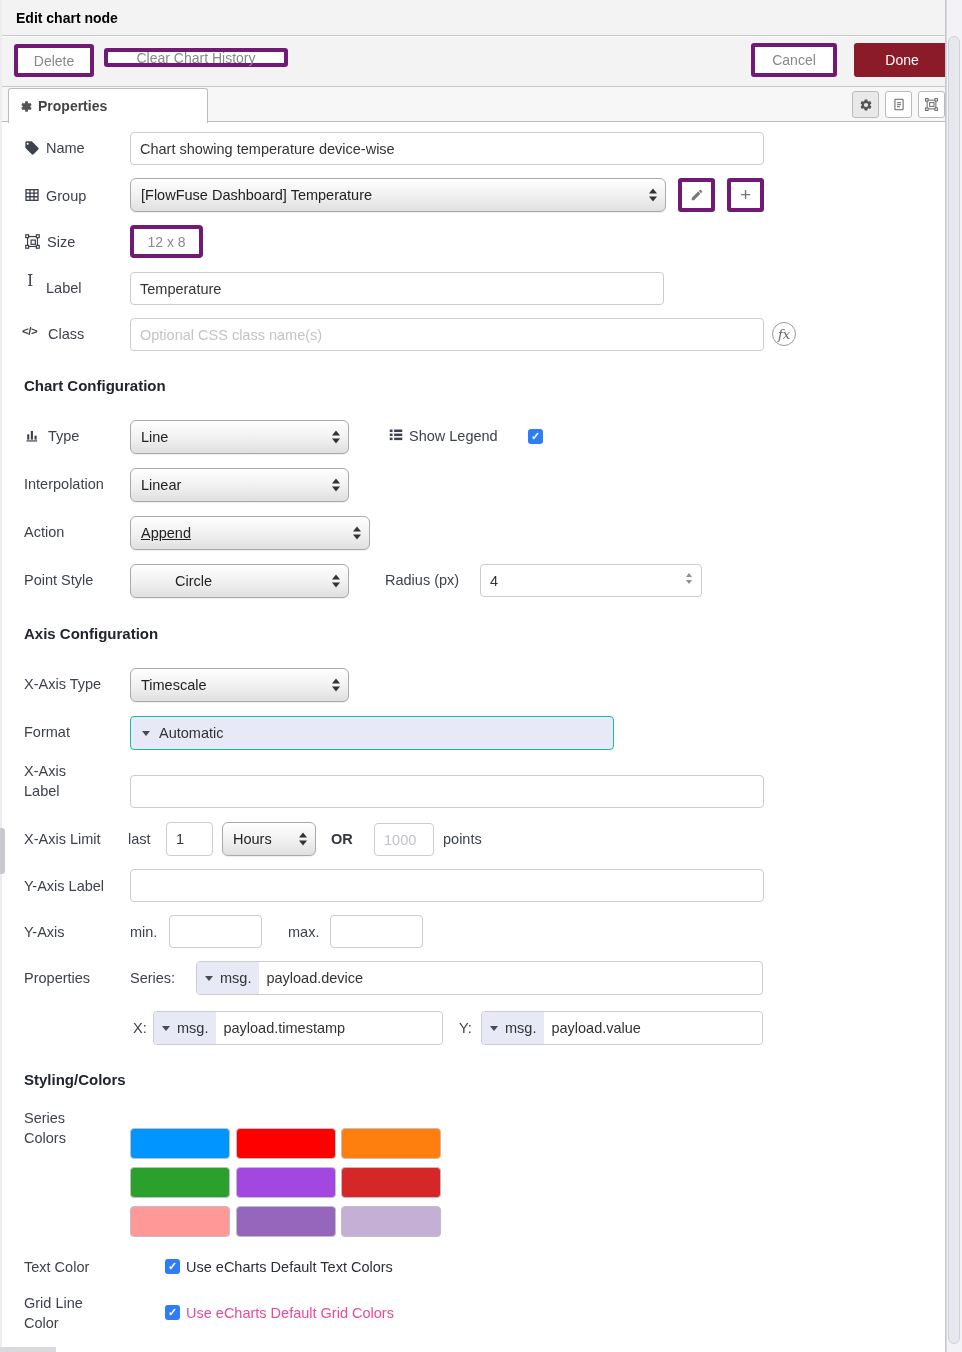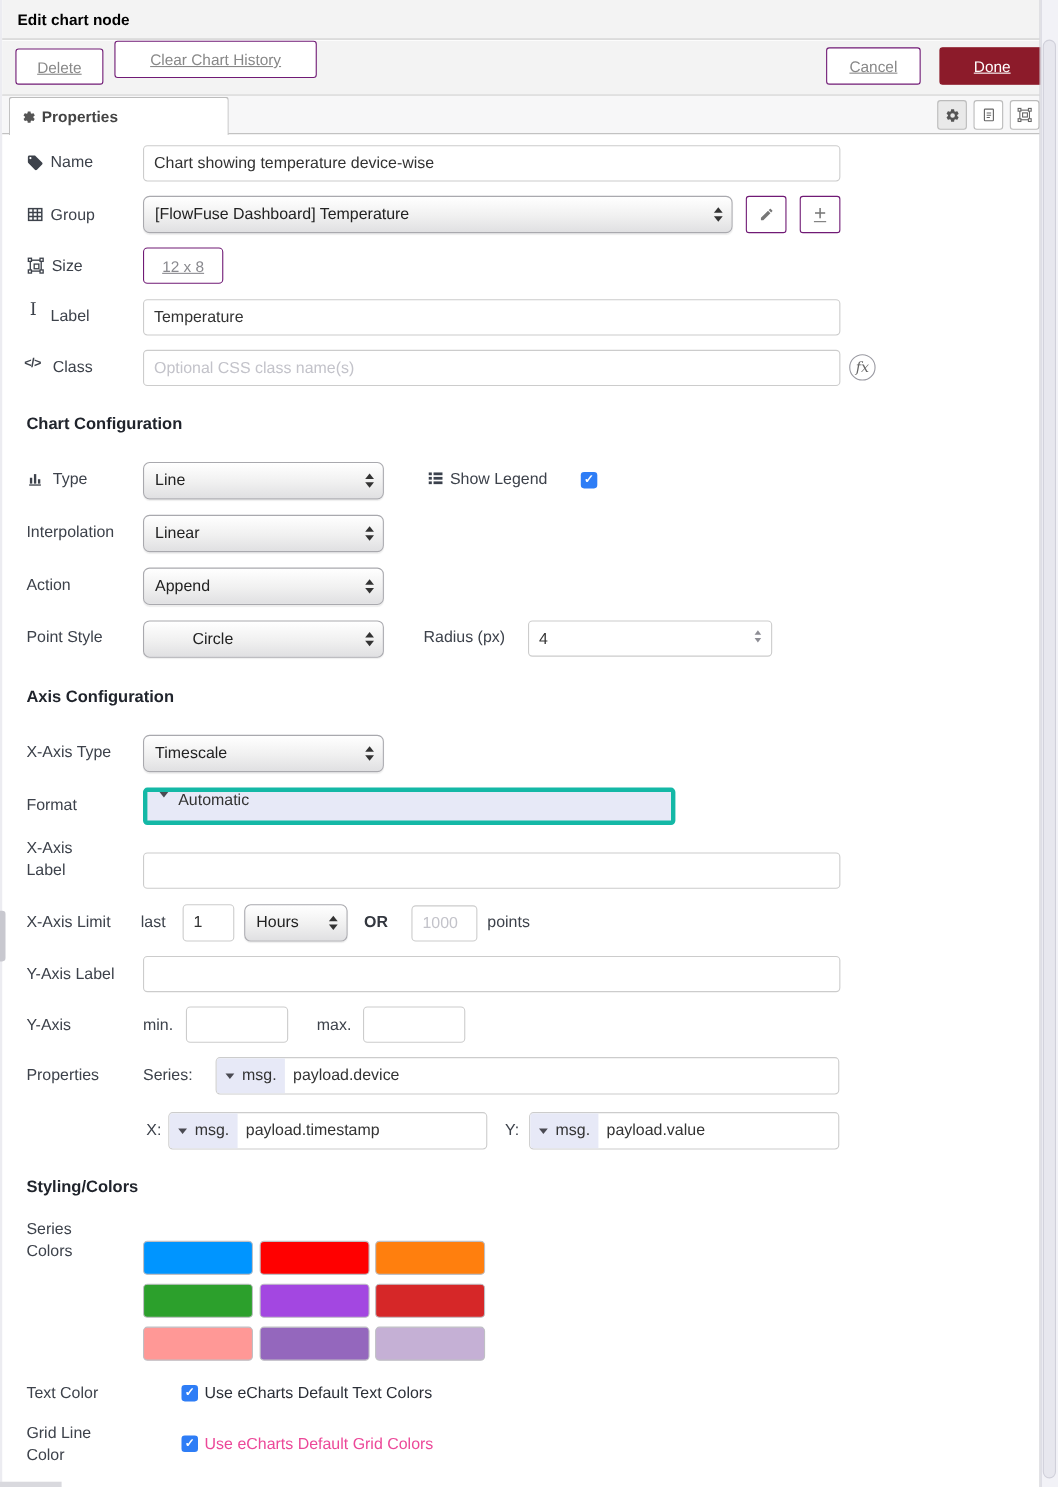--- a/index.html
+++ b/index.html
@@ -6,41 +6,41 @@
   * { margin:0; padding:0; box-sizing:border-box; }
   html,body { background:#fff; }
   body { font-family:"Liberation Sans", sans-serif; }
   .stage { position:relative; width:962px; height:1352px; background:#fff; overflow:hidden; }
   .abs { position:absolute; }
 
   
   .tray-header { position:absolute; left:2px; top:0; width:943px; height:36px; background:#f3f3f3; border-bottom:1px solid #c9c9c9; display:flex; align-items:center; padding-left:14px; }
   .tray-title { font-size:14px; font-weight:bold; color:#000000; }
   .tray-toolbar { position:absolute; left:2px; top:37px; width:943px; height:50px; background:#f3f3f3; border-bottom:1px solid #c9c9c9; }
-  .btn { position:absolute; display:flex; align-items:center; justify-content:center; border:1px solid #701a75; border-radius:3px; background:#fff; color:#888; font-size:14px; cursor:pointer; font-family:inherit;text-decoration:underline; }
+  .btn { position:absolute; display:flex; align-items:center; justify-content:center; border:4px solid #701a75; border-radius:3px; background:#fff; color:#888; font-size:14px; cursor:pointer; font-family:inherit; }
   .btn-done { background:#8c1b2a; border-color:#8c1b2a; color:#fff; }
 
   
   .tabrow { position:absolute; left:2px; top:87px; width:943px; height:35px; background:#f7f7f8; border-bottom:1px solid #bcbcbc; }
   .tab-active { position:absolute; left:8px; top:88px; width:200px; height:35px; background:#fff; border:1px solid #bcbcbc; border-bottom:none; border-radius:3px 3px 0 0; display:flex; align-items:center; gap:5px; padding-left:11px; z-index:3; }
   .tab-label { font-size:14px; font-weight:bold; color:#444; }
   .mini-btn { position:absolute; width:27px; height:27px; border:1px solid #bbb; border-radius:3px; background:#fff; display:flex; align-items:center; justify-content:center; z-index:3; cursor:pointer; }
   .mini-btn.active { background:#e9e9e9; }
 
   
   .lbl { position:absolute; font-size:14.5px; color:#3d424b; line-height:20px; white-space:nowrap; }
   .heading { position:absolute; font-size:15px; font-weight:bold; color:#20242c; }
   .input { position:absolute; border:1px solid #ccc; border-radius:4px; background:#fff; font-family:inherit; font-size:14.5px; color:#333; padding:0 9px; outline:none; }
   .input::placeholder { color:#c3c3ca; }
   .sel { position:absolute; display:flex; align-items:center; border:1px solid #a9a9ae; border-radius:6px; background:linear-gradient(180deg,#ffffff 0%,#f0f0f0 55%,#e0e0e2 100%); box-shadow:0 1px 1px rgba(0,0,0,.07); font-size:14.5px; color:#222; padding:0 26px 0 10px; cursor:pointer; }
   .sel-arrows { position:absolute; right:8px; top:50%; transform:translateY(-50%); display:flex; flex-direction:column; align-items:center; gap:3px; }
   .tri-up { width:0; height:0; border-left:4px solid transparent; border-right:4px solid transparent; border-bottom:5px solid #333; }
   .tri-down { width:0; height:0; border-left:4px solid transparent; border-right:4px solid transparent; border-top:5px solid #333; }
   .caret-down { width:0; height:0; border-left:4.5px solid transparent; border-right:4.5px solid transparent; border-top:5px solid #4a4a52; }
-  .format-btn { position:absolute; display:flex; align-items:flex-start; gap:9px; background:#e7e9f7; border:4px solid #14b8a6; border-radius:4px; font-size:14.5px; color:#333; padding:0 11px; cursor:pointer; }
+  .format-btn { position:absolute; display:flex; align-items:center; gap:9px; background:#e7e9f7; border:1px solid #14b8a6; border-radius:4px; font-size:14.5px; color:#333; padding:0 11px; cursor:pointer; }
   .typed { position:absolute; display:flex; align-items:stretch; border:1px solid #ccc; border-radius:4px; background:#fff; overflow:hidden; }
   .typed-prefix { display:flex; align-items:center; gap:7px; background:#e7e9f7; padding:0 8px; font-size:14.5px; color:#333; cursor:pointer; }
   .typed-value { display:flex; align-items:center; padding:0 7px; font-size:14.5px; color:#333; }
   .checkbox { position:absolute; width:15px; height:15px; background:#2e7df6; border-radius:3px; display:flex; align-items:center; justify-content:center; cursor:pointer; }
   .checkbox::after { content:"✓"; color:#fff; font-size:11px; font-weight:bold; line-height:1; }
   .swatch { position:absolute; width:100px; height:31px; border:1px solid #bfbfc4; border-radius:4px; cursor:pointer; }
   .stepper { position:absolute; display:flex; flex-direction:column; align-items:center; gap:3px; }
   .stp-up { width:0; height:0; border-left:3.5px solid transparent; border-right:3.5px solid transparent; border-bottom:4.5px solid #8d8d94; }
   .stp-down { width:0; height:0; border-left:3.5px solid transparent; border-right:3.5px solid transparent; border-top:4.5px solid #8d8d94; }
   .fx-badge { position:absolute; width:24px; height:24px; border:1.5px solid #9a9aa2; border-radius:50%; display:flex; align-items:center; justify-content:center; font-family:"DejaVu Serif", serif; font-style:italic; font-size:13px; color:#666; }
@@ -57,21 +57,21 @@
   <div class="abs" style="left:0;top:0;width:2px;height:1352px;background:#ececf1;"></div>
   <div class="abs" style="left:0;top:828px;width:5px;height:46px;background:#c8c8cf;border-radius:0 3px 3px 0;"></div>
   <div class="abs" style="left:0;top:1347px;width:56px;height:5px;background:#d9d9de;"></div>
 
   <div class="tray-header">
     <span class="tray-title">Edit chart node</span>
   </div>
 
   <div class="tray-toolbar"></div>
   <button class="btn" style="left:14px;top:44px;width:80px;height:33px;">Delete</button>
-  <button class="btn" style="left:104px;top:37px;width:184px;height:34px;">Clear Chart History</button>
+  <button class="btn" style="left:104px;top:48px;width:184px;height:19px;">Clear Chart History</button>
   <button class="btn" style="left:751px;top:43px;width:86px;height:34px;">Cancel</button>
   <button class="btn btn-done" style="left:854px;top:43px;width:96px;height:34px;">Done</button>
 
   <div class="tabrow"></div>
   <div class="tab-active">
     <span style="display:inline-flex;">
       <svg width="13" height="13" viewBox="0 0 24 24" fill="#555">
           <path d="M19.14 12.94c.04-.3.06-.61.06-.94 0-.32-.02-.64-.07-.94l2.03-1.58c.18-.14.23-.41.12-.61l-1.92-3.32c-.12-.22-.37-.29-.59-.22l-2.39.96c-.5-.38-1.03-.7-1.62-.94l-.36-2.54c-.04-.24-.24-.41-.48-.41h-3.84c-.24 0-.43.17-.47.41l-.36 2.54c-.59.24-1.13.57-1.62.94l-2.39-.96c-.22-.08-.47 0-.59.22L2.74 8.87c-.12.21-.08.47.12.61l2.03 1.58c-.05.3-.09.63-.09.94s.02.64.07.94l-2.03 1.58c-.18.14-.23.41-.12.61l1.92 3.32c.12.22.37.29.59.22l2.39-.96c.5.38 1.03.7 1.62.94l.36 2.54c.05.24.24.41.48.41h3.84c.24 0 .44-.17.47-.41l.36-2.54c.59-.24 1.13-.56 1.62-.94l2.39.96c.22.08.47 0 .59-.22l1.92-3.32c.12-.22.07-.47-.12-.61l-2.01-1.58z"></path>
         </svg>
     </span>
@@ -146,21 +146,21 @@
         <rect x="17.5" y="2.5" width="4" height="4" fill="#fff"></rect>
         <rect x="2.5" y="17.5" width="4" height="4" fill="#fff"></rect>
         <rect x="17.5" y="17.5" width="4" height="4" fill="#fff"></rect>
       </svg>
     </span>
   <span class="lbl" style="left:47px;top:232px;">Size</span>
   <button class="btn" style="left:130px;top:225px;width:73px;height:33px;border-radius:4px;color:#8a8a8f;">12 x 8</button>
 
   <span class="abs serif-i" style="left:27px;top:271px;">I</span>
   <span class="lbl" style="left:46px;top:278px;">Label</span>
-  <input class="input" style="left: 130px; top: 272px; width: 634px; height: 33px;" value="Temperature">
+  <input class="input" style="left: 130px; top: 272px; width: 534px; height: 33px;" value="Temperature">
 
   <span class="abs code-glyph" style="left:22px;top:325px;">&lt;/&gt;</span>
   <span class="lbl" style="left:48px;top:324px;text-align:right;">Class</span>
   <input class="input" style="left: 130px; top: 318px; width: 634px; height: 33px;" placeholder="Optional CSS class name(s)">
   <span class="fx-badge" style="left:772px;top:322px;">fx</span>
 
   <div class="heading" style="left:24px;top:377px;">Chart Configuration</div>
 
   <span class="abs" style="left:24px;top:427px;display:inline-flex;">
       <svg width="17" height="16" viewBox="0 0 24 24" fill="#3d424b">
@@ -194,21 +194,21 @@
   <span class="lbl" style="left:24px;top:474px;">Interpolation</span>
   <div class="sel" style="left:130px;top:468px;width:219px;height:34px;">
     <span>Linear</span>
     <span class="sel-arrows">
         <span class="tri-up"></span>
         <span class="tri-down"></span>
       </span>
   </div>
 
   <span class="lbl" style="left:24px;top:522px;">Action</span>
-  <div class="sel" style="left:130px;top:516px;width:219px;height:34px;">
+  <div class="sel" style="left:130px;top:516px;width:240px;height:34px;text-decoration:underline;">
     <span>Append</span>
     <span class="sel-arrows">
         <span class="tri-up"></span>
         <span class="tri-down"></span>
       </span>
   </div>
 
   <span class="lbl" style="left:24px;top:570px;">Point Style</span>
   <div class="sel" style="left:130px;top:564px;width:219px;height:34px;padding-left:44px;">
     <span>Circle</span>

